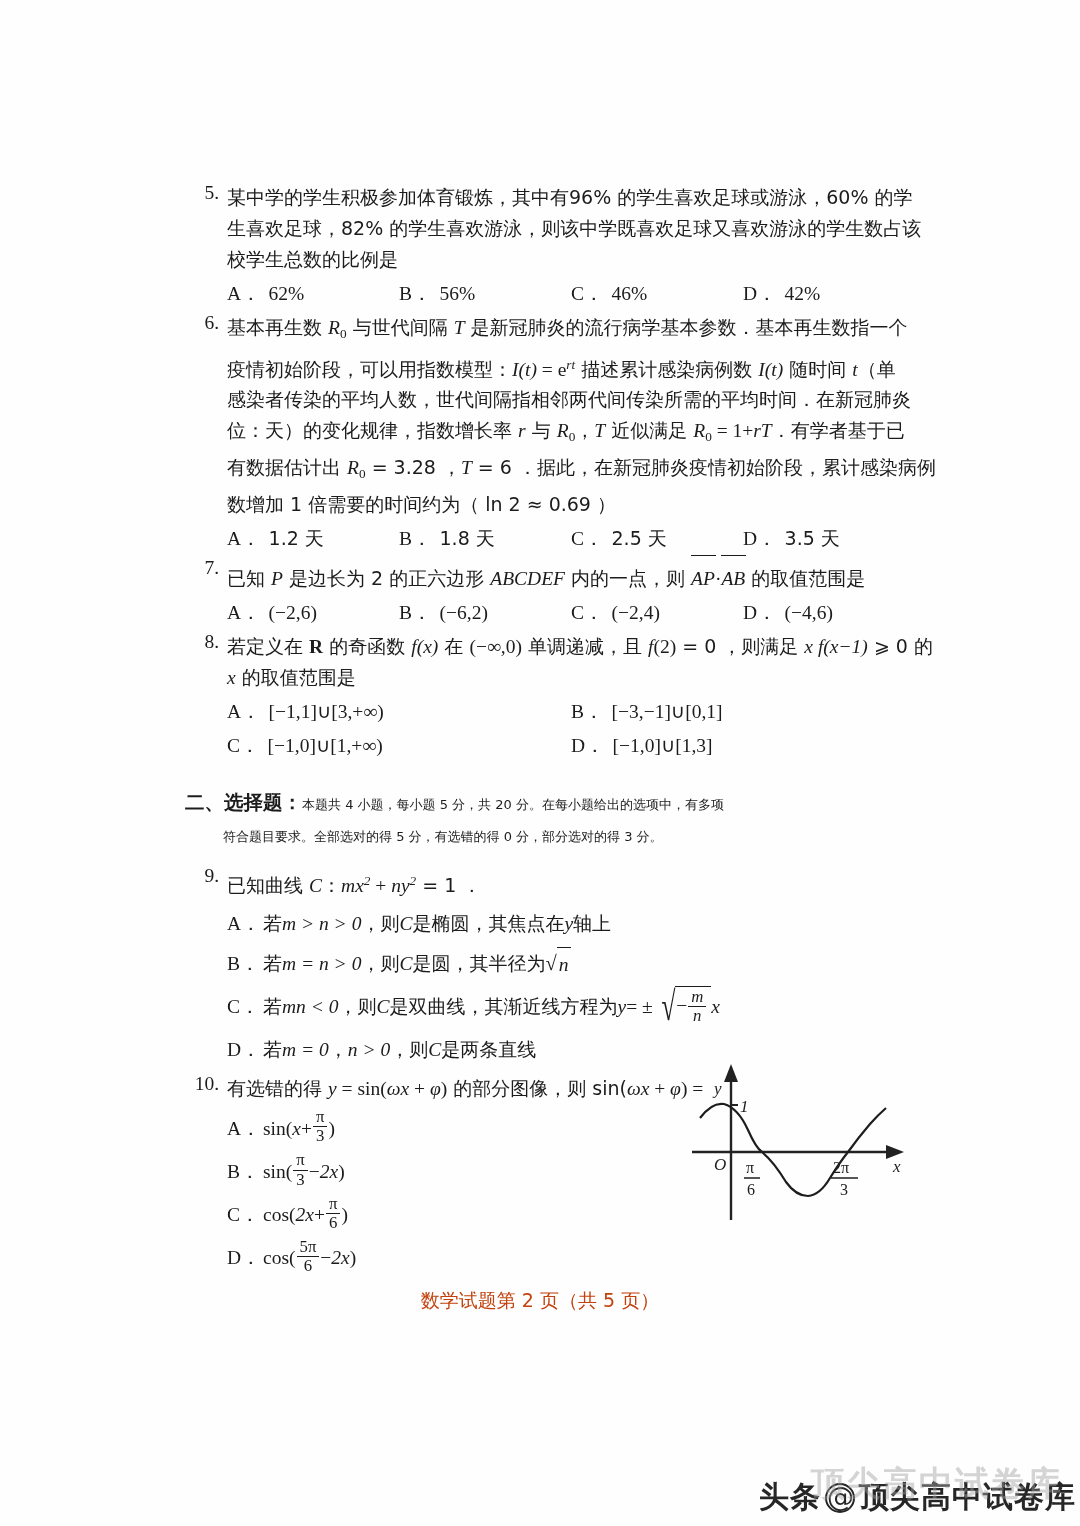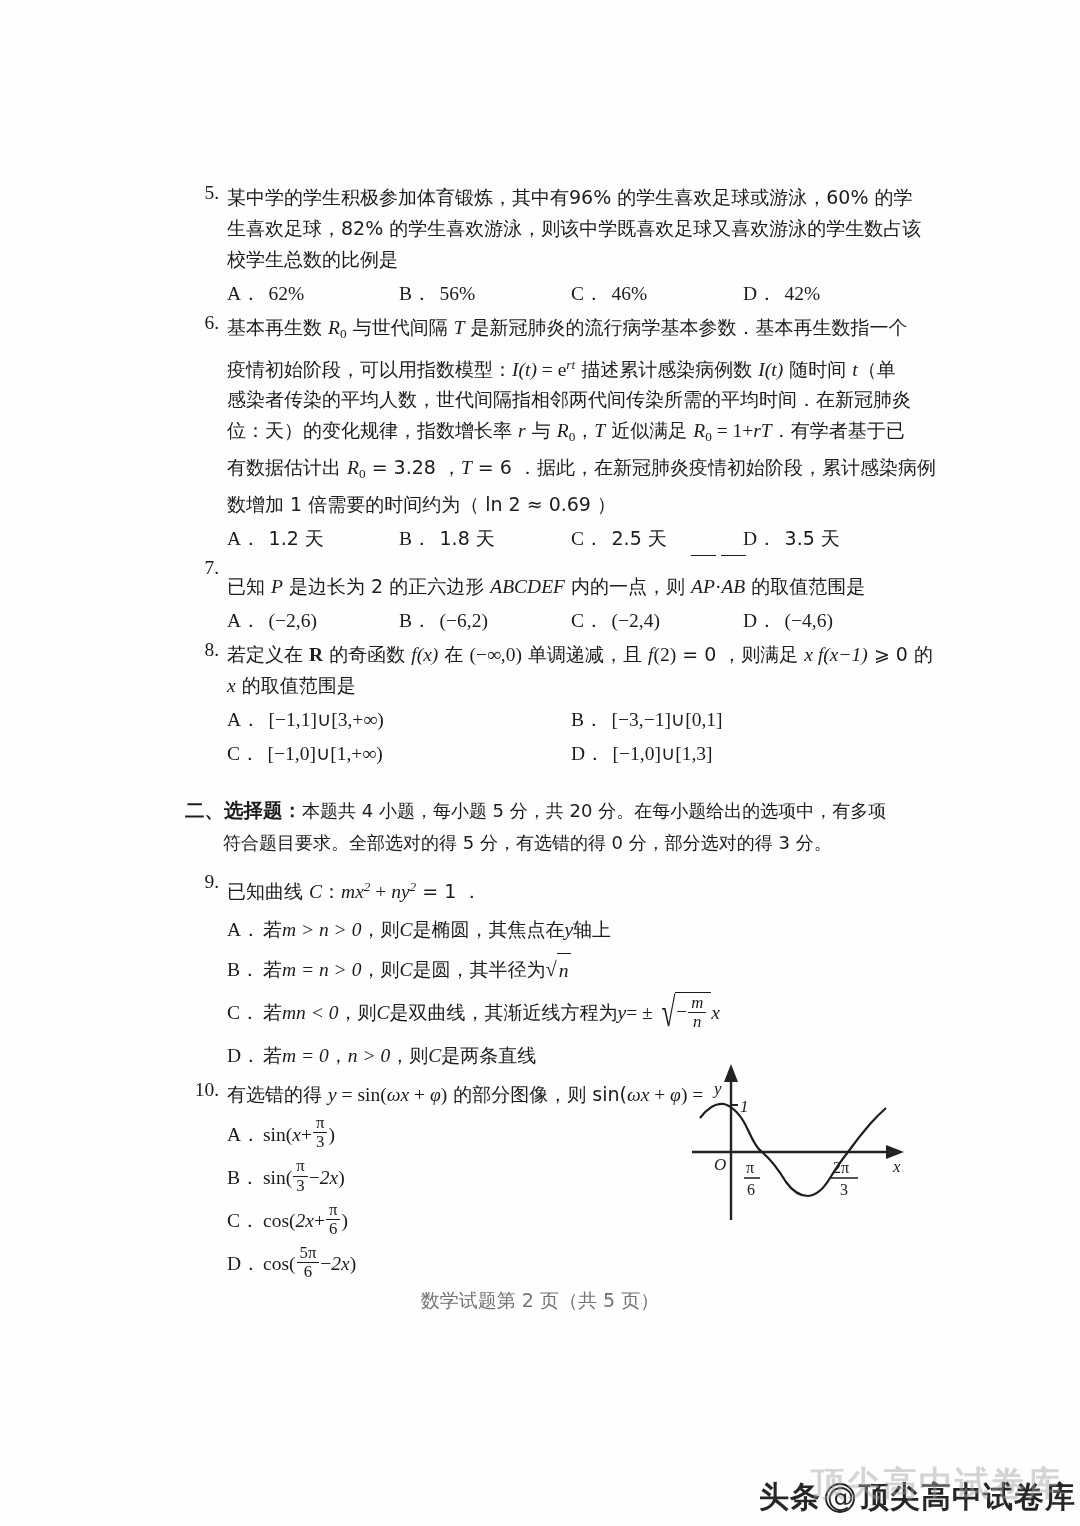--- a/index.html
+++ b/index.html
@@ -117,21 +117,21 @@
     transform-origin: right center;
   }
   .sqrtbig > .rbodybig {
     border-top: 1.3px solid #1c1c1c;
     padding: 2px 4px 0 1px;
   }
   .vec {
     display: inline-block;
     position: relative;
     font-style: italic;
-    padding-top: 14px;
+    padding-top: 6px;
   }
   .vec::before {
     content: "";
     position: absolute;
     left: 0; right: -1px;
     top: -2px;
     border-top: 1.3px solid #1c1c1c;
   }
 
   
@@ -141,21 +141,21 @@
     margin-bottom: 12px;
     font-size: 19.5px;
     line-height: 32px;
   }
   .section .shead {
     font-family: "DejaVu Sans", "Liberation Sans", sans-serif;
     font-weight: bold;
   }
   .section .sbody {
     font-family: "DejaVu Sans", "Liberation Sans", sans-serif;
-    font-size: 18px;
+    font-size: 13px;
   }
   .section .indent2 { margin-left: 38px; display: block; }
 
   
   .figure {
     position: absolute;
     left: 505px;
     top: 878px;
     width: 225px;
     height: 180px;
@@ -163,21 +163,21 @@
 
   
   .footer {
     position: absolute;
     left: 0;
     top: 1288px;
     width: 1080px;
     text-align: center;
     font-size: 19px;
     font-family: "DejaVu Sans", "Liberation Sans", sans-serif;
-    color: #737373;
+    color: #c2410c;
   }
 
   
   .watermark {
     position: absolute;
     right: 4px;
     bottom: 8px;
     display: flex;
     align-items: center;
     font-family: "DejaVu Sans", "Liberation Sans", sans-serif;

